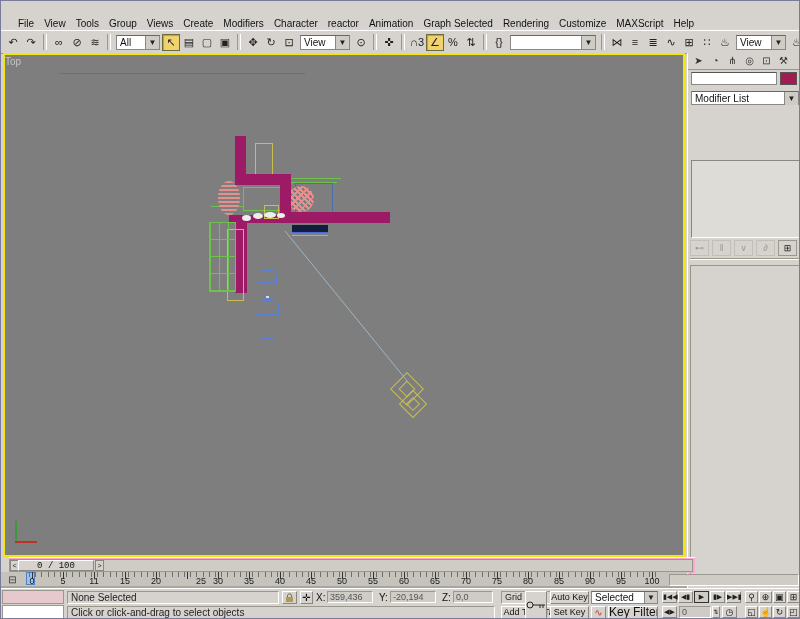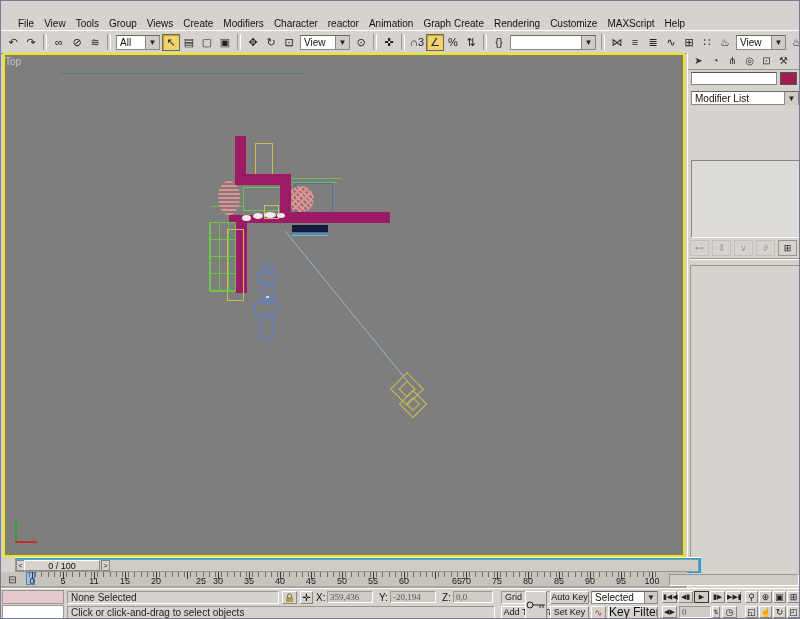--- a/index.html
+++ b/index.html
@@ -41,62 +41,62 @@
   .cp-tabs{display:flex;height:16px;align-items:center;border-bottom:1px solid #989689;padding-left:2px;}
   .cp-tab{width:17px;height:14px;font-size:10px;color:#333;text-align:center;line-height:14px;}
   .field{background:#fff;border:1px solid #888;border-top-color:#555;box-sizing:border-box;}
   .stackbox{position:absolute;left:3px;top:107px;width:108px;height:76px;background:#dedcd7;border:1px solid #888;border-bottom-color:#fff;border-right-color:#fff;}
   .stack-btns{position:absolute;left:2px;top:187px;width:110px;display:flex;gap:3px;}
   .sbtn{width:17px;height:14px;font-size:9px;text-align:center;line-height:14px;color:#999;border:1px solid #c2bfb8;background:#d6d3ce;}
   .sbtn.en{color:#222;border-color:#9a978c;}
   .cp-div{position:absolute;left:2px;top:205px;width:110px;border-top:1px solid #989689;border-bottom:1px solid #fff;}
   .cp-empty{position:absolute;left:2px;top:212px;width:110px;height:318px;border:1px solid #bab7ae;border-top-color:#989689;border-left-color:#989689;}
   
-  .timerow{position:absolute;left:14px;top:556px;width:686px;height:15px;background:#0ea5e9;border-top:1px solid #fff;}
+  .timerow{position:absolute;left:8px;top:556px;width:686px;height:15px;background:#f9a8d4;border-top:1px solid #fff;font-family:Liberation Mono, monospace;}
   .ts-track{position:absolute;left:0;top:1px;width:684px;height:13px;background:#cfccc6;border:1px solid #9a978c;box-sizing:border-box;}
   .ts-btn{position:absolute;top:2px;width:9px;height:11px;background:#d6d3ce;border:1px solid #8a887e;font-size:7px;text-align:center;line-height:10px;color:#222;box-sizing:border-box;}
   .ts-handle{position:absolute;left:9px;top:2px;width:76px;height:11px;background:#d6d3ce;border:1px solid #8a887e;border-top-color:#fff;border-left-color:#fff;font-size:9px;text-align:center;line-height:10px;color:#111;box-sizing:border-box;}
   .trackbar{position:absolute;left:0;top:571px;width:686px;height:16px;background:#c6c3bd;border-bottom:2px solid #a8a59c;box-sizing:border-box;}
   .tb-icon{position:absolute;left:3px;top:2px;width:17px;height:11px;font-size:10px;line-height:11px;text-align:center;color:#333;}
   .ruler{position:absolute;left:24px;top:0;width:640px;height:14px;}
   .tickstrip{position:absolute;left:4px;top:0;width:630px;height:5px;background:repeating-linear-gradient(90deg,#6e6e6e 0 1px,transparent 1px 6.2px);}
   .rlabel{position:absolute;top:4px;transform:translateX(-50%);font-size:9px;color:#1a1a1a;}
   .rtick{position:absolute;top:0;width:1px;height:7px;background:#333;}
   .fmarker{position:absolute;left:1px;top:0;width:9px;height:13px;background:#9cc0ea;border:1px solid #5580c0;box-sizing:border-box;}
   .tb-right{position:absolute;left:668px;top:573px;width:130px;height:12px;background:#cfccc6;border:1px solid #9a978c;border-bottom-color:#fff;border-right-color:#fff;box-sizing:border-box;}
   
   .statusbar{position:absolute;left:0;top:587px;width:800px;height:32px;background:#d6d3ce;border-top:1px solid #fff;}
   .statusbar *{box-sizing:border-box;}
   .sunken{background:#d6d3ce;border:1px solid #9a978c;border-bottom-color:#fff;border-right-color:#fff;font-size:10px;color:#222;padding:0 3px;position:absolute;height:13px;line-height:11px;overflow:hidden;white-space:nowrap;}
   .raised{background:#d6d3ce;border:1px solid #8a887e;border-top-color:#fff;border-left-color:#fff;font-size:10px;color:#111;text-align:center;position:absolute;height:13px;line-height:11px;overflow:hidden;white-space:nowrap;}
   .mxs-pink{position:absolute;left:1px;top:1px;width:62px;height:14px;background:#e5c9cd;border:1px solid #9a978c;}
   .mxs-white{position:absolute;left:1px;top:16px;width:62px;height:14px;background:#fff;border:1px solid #9a978c;}
   .coordlbl{position:absolute;font-size:10px;color:#111;top:3px;}
-  .coordfield{position:absolute;top:2px;height:12px;background:#cfccc6;border:1px solid #9a978c;border-bottom-color:#fff;border-right-color:#fff;font-size:9px;color:#555;padding:0 2px;width:46px;font-family:Liberation Serif, serif;}
+  .coordfield{position:absolute;top:2px;height:12px;background:#cfccc6;border:1px solid #9a978c;border-bottom-color:#fff;border-right-color:#fff;font-size:9px;color:#555;padding:0 2px;width:46px;font-family:Liberation Sans, sans-serif;}
   .pbtn{position:absolute;height:12px;background:#d6d3ce;border:1px solid #8a887e;border-top-color:#fff;border-left-color:#fff;font-size:7px;color:#222;text-align:center;line-height:10px;}
   .navbtn{font-size:9px;line-height:11px;}
 </style>
 </head>
 <body>
 
 <div class="window" style="--active-tool: #f0d36e; --vp-border: #f2e60a; --vp-bg: #7e7e7e; --wall: #9c1a66; --wy: #cabf4e; --wg: #6cc24a; --wb: #4a6fae; --tree: #e58f8f; --fig: #5a80d8; --navy: #141c3c;">
 
 
   <div class="menubar" id="menubar">
       <span class="menu-item">File</span>
       <span class="menu-item">View</span>
       <span class="menu-item">Tools</span>
       <span class="menu-item">Group</span>
       <span class="menu-item">Views</span>
       <span class="menu-item">Create</span>
       <span class="menu-item">Modifiers</span>
       <span class="menu-item">Character</span>
       <span class="menu-item">reactor</span>
       <span class="menu-item">Animation</span>
-      <span class="menu-item">Graph Create</span>
+      <span class="menu-item">Graph Selected</span>
       <span class="menu-item">Rendering</span>
       <span class="menu-item">Customize</span>
       <span class="menu-item">MAXScript</span>
       <span class="menu-item">Help</span>
     </div>
 
   <div class="toolbar" id="toolbar">
       <div class="tbtn">↶</div>
       <div class="tbtn">↷</div>
       <div class="tsep"></div>
@@ -267,21 +267,21 @@
         <div class="rlabel" style="left: 255px;">40</div>
         <div class="rtick" style="left: 286px;"></div>
         <div class="rlabel" style="left: 286px;">45</div>
         <div class="rtick" style="left: 317px;"></div>
         <div class="rlabel" style="left: 317px;">50</div>
         <div class="rtick" style="left: 348px;"></div>
         <div class="rlabel" style="left: 348px;">55</div>
         <div class="rtick" style="left: 379px;"></div>
         <div class="rlabel" style="left: 379px;">60</div>
         <div class="rtick" style="left: 410px;"></div>
-        <div class="rlabel" style="left: 432px;">65</div>
+        <div class="rlabel" style="left: 410px;">65</div>
         <div class="rtick" style="left: 441px;"></div>
         <div class="rlabel" style="left: 441px;">70</div>
         <div class="rtick" style="left: 472px;"></div>
         <div class="rlabel" style="left: 472px;">75</div>
         <div class="rtick" style="left: 503px;"></div>
         <div class="rlabel" style="left: 503px;">80</div>
         <div class="rtick" style="left: 534px;"></div>
         <div class="rlabel" style="left: 534px;">85</div>
         <div class="rtick" style="left: 565px;"></div>
         <div class="rlabel" style="left: 565px;">90</div>

